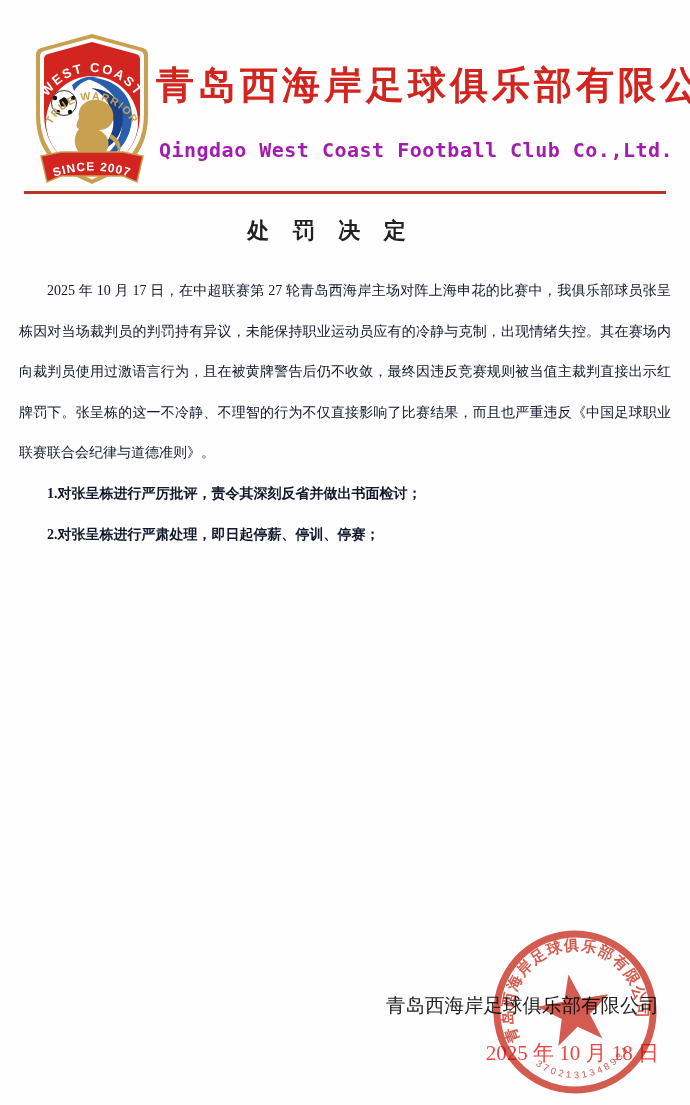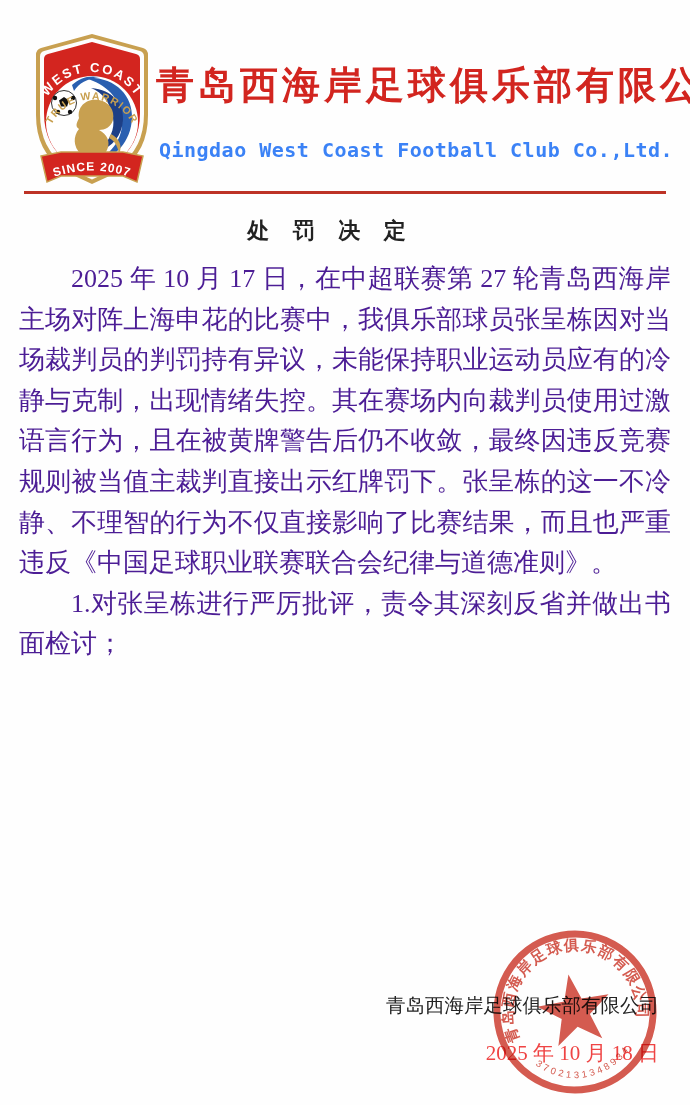--- a/index.html
+++ b/index.html
@@ -9,35 +9,35 @@
   }
   
   .logo { position:absolute; left:27px; top:30px; width:130px; height:160px; }
   .titles { position:absolute; left:156px; top:64px; width:520px; text-align:center; }
   .title-zh {
     font-size:38px; font-weight:700; letter-spacing:4px; white-space:nowrap;
     color:#d2251f; line-height:1.15;
   }
   .title-en {
     margin-top:30px; font-size:20px; font-weight:700; letter-spacing:0.5px;
-    white-space:nowrap; color:#3b82f6;
+    white-space:nowrap; color:#a21caf;
     font-family:"DejaVu Sans Mono","Liberation Mono",monospace;
   }
   .rule { position:absolute; left:24px; top:191px; width:642px; height:3px; background:#bd3326; }
   
   .doc-title {
     position:absolute; left:0; top:216px; width:662px; text-align:center;
     font-size:22px; font-weight:700; letter-spacing:9px; color:#222222;
   }
   .doc-body {
-    position:absolute; left:19px; top:259px; width:652px;
-    font-size:26px; line-height:40.6px; color:#4c1d95; text-align:justify;
+    position:absolute; left:19px; top:271px; width:652px;
+    font-size:14px; line-height:40.6px; color:#0f172a; text-align:justify;
   }
   .doc-body p { margin:0; text-indent:2em; }
-  .doc-body p.item { font-weight:400; }
+  .doc-body p.item { font-weight:700; }
   
   .signature {
     position:absolute; right:31px; top:992px; font-size:19.5px; color:#222222;
     white-space:nowrap;
   }
   .sign-date {
     position:absolute; right:31px; top:1039px; font-size:21px; color:#ef4444;
     white-space:nowrap;
   }
   .seal {
@@ -101,20 +101,21 @@
     <div class="title-zh">青岛西海岸足球俱乐部有限公司</div>
     <div class="title-en">Qingdao West Coast Football Club Co.,Ltd.</div>
   </div>
   <div class="rule"></div>
 
   <div class="doc-title">处 罚 决 定</div>
 
   <div class="doc-body">
     <p>2025 年 10 月 17 日，在中超联赛第 27 轮青岛西海岸主场对阵上海申花的比赛中，我俱乐部球员张呈栋因对当场裁判员的判罚持有异议，未能保持职业运动员应有的冷静与克制，出现情绪失控。其在赛场内向裁判员使用过激语言行为，且在被黄牌警告后仍不收敛，最终因违反竞赛规则被当值主裁判直接出示红牌罚下。张呈栋的这一不冷静、不理智的行为不仅直接影响了比赛结果，而且也严重违反《中国足球职业联赛联合会纪律与道德准则》。</p>
     <p class="item">1.对张呈栋进行严厉批评，责令其深刻反省并做出书面检讨；</p>
+    <p class="item">2.对张呈栋进行严肃处理，即日起停薪、停训、停赛；</p>
   </div>
 
   <div class="signature">青岛西海岸足球俱乐部有限公司</div>
   <div class="sign-date">2025 年 10 月 18 日</div>
 
   <svg class="seal" viewBox="0 0 180 180" aria-hidden="true">
     <defs>
       <path id="sealTopArc" d="M31.7 111.2 A62 62 0 1 1 148.3 111.2" fill="none"></path>
       <path id="sealNumArc" d="M32.8 123 A66 66 0 0 0 147.2 123" fill="none"></path>
     </defs>

